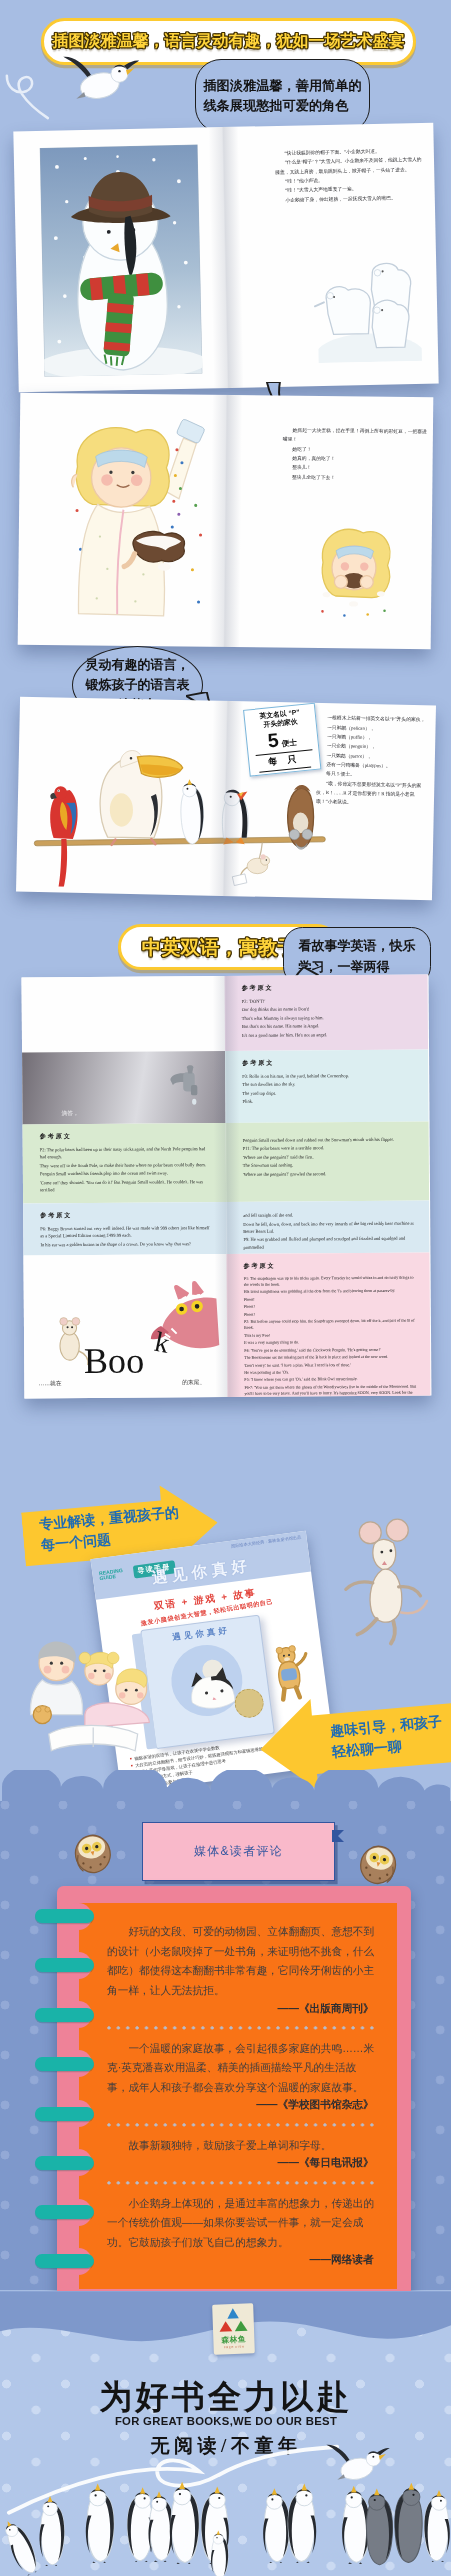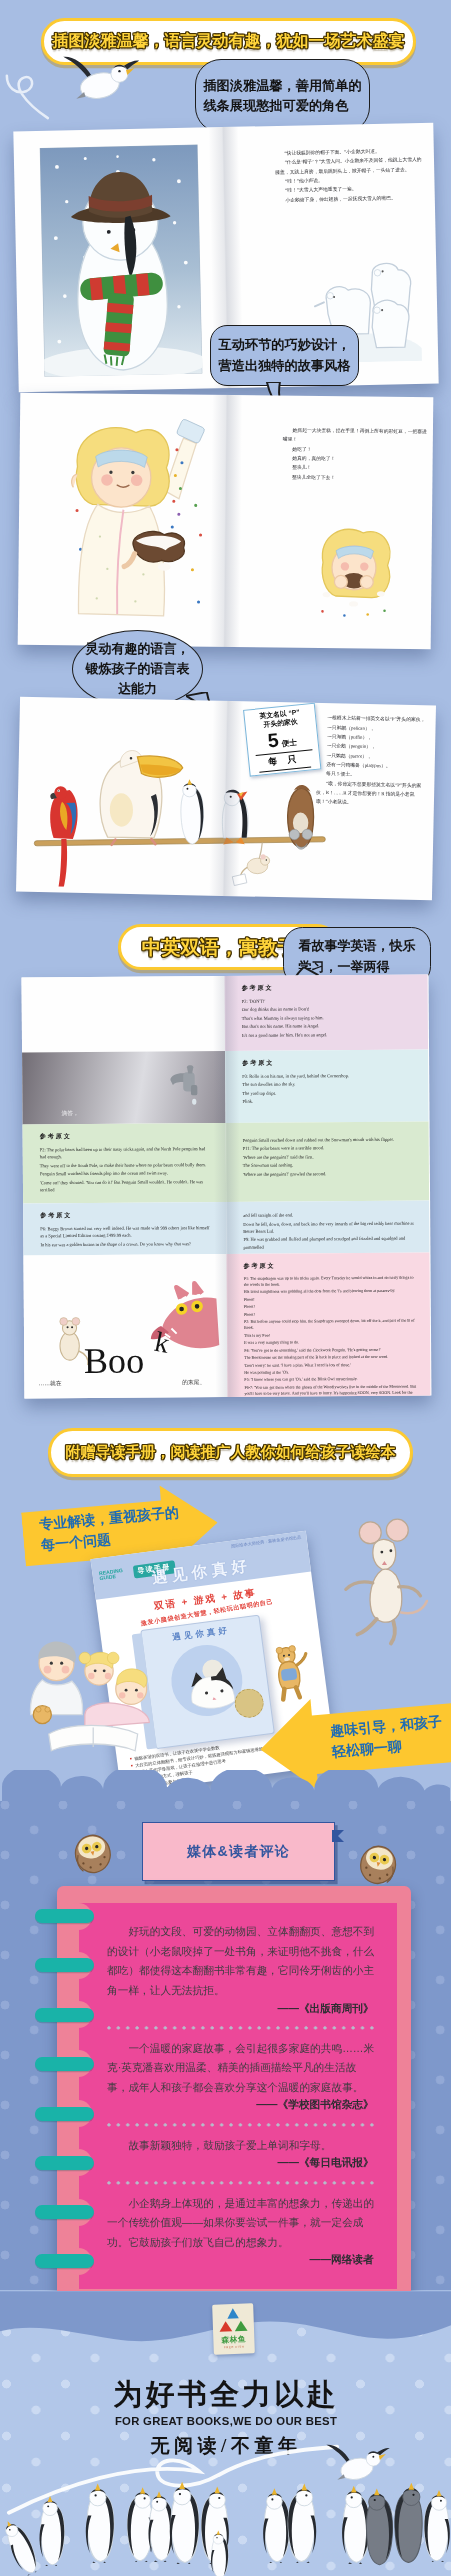--- a/index.html
+++ b/index.html
@@ -54,37 +54,37 @@
   .sign .bu{font-size:7.7px;margin-left:2.6px}
   .sign .each{font-size:9px;letter-spacing:3.9px;border-bottom:1.9px solid #111;margin:1.3px 9px 0;padding-bottom:1.3px}
 
   
   .band{position:absolute;left:0;width:452px;background:#7e98cb;
         background-image:radial-gradient(circle,#93a9d6 4.2px,transparent 4.7px),radial-gradient(circle,#93a9d6 4.2px,transparent 4.7px);
         background-size:58px 50px;background-position:5.2px 3.9px,34px 29px}
   .ribbon{position:absolute;background:#f9b9ca;border:1.9px solid #33569f;display:flex;align-items:center;justify-content:center;
           box-shadow:2.6px 3.2px 0 rgba(38,58,110,.45)}
   .ribbon::after{content:"";position:absolute;right:-10.3px;top:6.5px;border:6.5px solid #33569f;border-right-color:transparent}
-  .ribbontext{font-size:14px;font-weight:700;color:#33569f;letter-spacing:1.3px;white-space:nowrap}
+  .ribbontext{font-size:12px;font-weight:400;color:#33569f;letter-spacing:1.3px;white-space:nowrap}
 
   .notebook{position:absolute;background:#ee8298;border-radius:6.5px;box-shadow:0 7.7px 14px rgba(30,45,90,.4)}
-  .notepage{position:absolute;left:22px;top:17px;right:14px;bottom:17px;background:#ec4899}
+  .notepage{position:absolute;left:22px;top:17px;right:14px;bottom:17px;background:#f97316}
   .ringbar{position:absolute;width:59px;height:14px;background:#19b3a8;border-radius:7.7px;box-shadow:0 1.3px 0 rgba(0,90,85,.25)}
   .ringc{position:absolute;width:27px;height:27px;background:#f0809a;border-radius:50%}
   .rev{font-size:10.7px;line-height:1.82;color:#3c3d40;text-indent:2em}
   .revsrc{text-align:right;font-weight:800;color:#2d2e32;font-size:10.7px;margin-top:1.3px;padding-right:3.9px}
   .dotsep{height:3.9px;background-image:radial-gradient(circle at 1.9px 1.9px,#b7bccb 1.4px,transparent 1.7px);
           background-size:9.4px 3.9px;background-repeat:repeat-x;margin:10.3px 0 9px}
 
   
   .footer{position:absolute;left:0;width:452px;background:#b2c7e9;
         background-image:radial-gradient(circle,#cbdaf2 4.2px,transparent 4.7px),radial-gradient(circle,#cbdaf2 4.2px,transparent 4.7px);
         background-size:59px 52px;background-position:6.5px 41px,36px 67px}
   .brand{position:absolute;width:100%;text-align:center;font-weight:800;color:#2a2a2a;font-size:9.7px;letter-spacing:3.2px}
-  .slogan-cn{position:absolute;width:100%;text-align:center;font-family:Liberation Serif, serif;font-weight:700;font-size:29px;letter-spacing:3.2px;color:#141414}
+  .slogan-cn{position:absolute;width:100%;text-align:center;font-family:Liberation Serif, serif;font-weight:700;font-size:33px;letter-spacing:3.2px;color:#141414}
   .slogan-en{position:absolute;width:100%;text-align:center;font-weight:800;font-size:11.3px;letter-spacing:0.3px;color:#17171a}
   .slogan-sub{position:absolute;width:100%;text-align:center;font-family:"Liberation Serif",serif;font-weight:700;font-size:19px;letter-spacing:4.5px;color:#141414}
 
   
   .guide{position:absolute;background:#fff;box-shadow:0 6.5px 14px rgba(36,56,104,.4)}
   .gband{position:absolute;left:0;right:0;top:0;height:41px;background:#b9cbe9}
   .gtitle{position:absolute;width:100%;top:17px;text-align:center;font-size:15.5px;font-weight:800;color:#f0f5fd;letter-spacing:4.5px;
           text-shadow:0 0 1.3px #8aa4d4}
   .gnote{position:absolute;right:5.2px;top:3.2px;font-size:4.2px;color:#6a85c0}
   .gtag{position:absolute;left:6.5px;top:11.6px;display:flex;align-items:center}
@@ -252,26 +252,20 @@
       <circle cx="104" cy="34" r="5" fill="#fbfdfe" stroke="#c3cfdb"></circle>
         <circle cx="30" cy="68" r="5" fill="#fbfdfe" stroke="#c3cfdb"></circle>
         <circle cx="102" cy="92" r="5" fill="#fbfdfe" stroke="#c3cfdb"></circle>
       <circle cx="112" cy="32" r="1.6" fill="#555"></circle>
         <circle cx="36" cy="70" r="1.6" fill="#555"></circle>
         <circle cx="110" cy="92" r="1.6" fill="#555"></circle>
       <path d="M20 78 L6 84" stroke="#c3cfdb" stroke-width="3" stroke-linecap="round"></path>
     </svg>
   </div>
 
-  <div class="bubble" style="left:210px;top:325px;width:147px;height:59px;border-radius:17px">
-    <div class="inner" style="font-size:13.2px">
-      <div>互动环节的巧妙设计，</div>
-      <div>营造出独特的故事风格</div>
-    </div>
-  </div>
   <svg class="tailsvg" style="left:263px;top:382px" width="26" height="34" viewBox="0 0 40 52">
     <path d="M6 0 C10 18 18 34 30 48 C24 30 24 12 26 0Z" fill="#a7bde3" stroke="#1d1d1d" stroke-width="3" stroke-linejoin="round"></path>
   </svg>
 
   <div class="spread" style="left:19.4px;top:395px;width:413px;height:252px;transform:rotate(.6deg)">
     <svg class="abs" style="left:19.4px;top:14px" width="181" height="223" viewBox="0 0 280 346">
 
       <path d="M196 128 C206 96 216 64 224 46 L244 54 C236 80 226 112 218 140Z" fill="#fdf8ea" stroke="#e8d9c2" stroke-width="2"></path>
       <rect x="216" y="22" width="38" height="26" rx="5" transform="rotate(24 235 35)" fill="#dcebf5" stroke="#9fb8cc"></rect>
       <g fill="none">
@@ -341,21 +335,21 @@
         </g>
       <g>
           <circle cx="30" cy="146" r="2" fill="#d94f43"></circle>
           <circle cx="64" cy="152" r="2" fill="#3b78c2"></circle>
           <circle cx="100" cy="150" r="2" fill="#e8b32c"></circle>
           <circle cx="126" cy="144" r="2" fill="#57a050"></circle>
         </g>
     </svg>
   </div>
 
-  <div class="bubble" style="left:72px;top:630px;width:129px;height:76px;border-radius:50%">
+  <div class="bubble" style="left:72px;top:646px;width:129px;height:76px;border-radius:50%">
     <div class="inner" style="font-size:13px;text-align:center">
       <div>灵动有趣的语言，</div>
       <div>锻炼孩子的语言表</div>
       <div>达能力</div>
     </div>
   </div>
   <svg class="tailsvg" style="left:186px;top:692px" width="39" height="31" viewBox="0 0 60 48">
     <path d="M0 6 C18 16 34 28 50 44 C40 28 34 12 32 0Z" fill="#a7bde3" stroke="#1d1d1d" stroke-width="3" stroke-linejoin="round"></path>
   </svg>
 
@@ -563,23 +557,20 @@
           <div>P4: 'You've got to do something,' said the Clockwork Penguin, 'He's getting worse!'</div>
           <div>The Bookmouse set the missing part of the B back in place and looked at the new word.</div>
           <div>'Don't worry,' he said. 'I have a plan. What I need is lots of those.'</div>
           <div>He was pointing at the 'O's.</div>
           <div>P5: 'I know where you can get 'O's,' said the Blink Owl mysteriously.</div>
           <div>P6-7: 'You can get them where the ghosts of the Woodlywolves live in the middle of the Moonwood. But you'll have to be very brave. And you'll have to hurry. It's happening SOON, very SOON. Look for the moon over the Moonwood.'</div>
         </div>
     </div>
   </div>
 
-  <div class="pill" style="left:48px;top:1428px;width:359px;height:43px">
-    <div class="pilltext" style="font-size:15px">附赠导读手册，阅读推广人教你如何给孩子读绘本</div>
-  </div>
 
   <div class="arrow arrow-r" style="left:23px;top:1489px;width:195px;height:84px;transform:rotate(-5deg)"></div>
   <div class="arrowtext" style="left:40px;top:1508px;font-size:14px;transform:rotate(-5deg)">
     <div>专业解读，重视孩子的</div>
     <div>每一个问题</div>
   </div>
 
   <svg class="abs" style="left:334px;top:1516px" width="97" height="132" viewBox="0 0 150 205">
     <circle cx="56" cy="26" r="17" fill="#f0cfc8" stroke="#bba893" stroke-width="2"></circle>
     <circle cx="98" cy="22" r="17" fill="#f0cfc8" stroke="#bba893" stroke-width="2"></circle>

